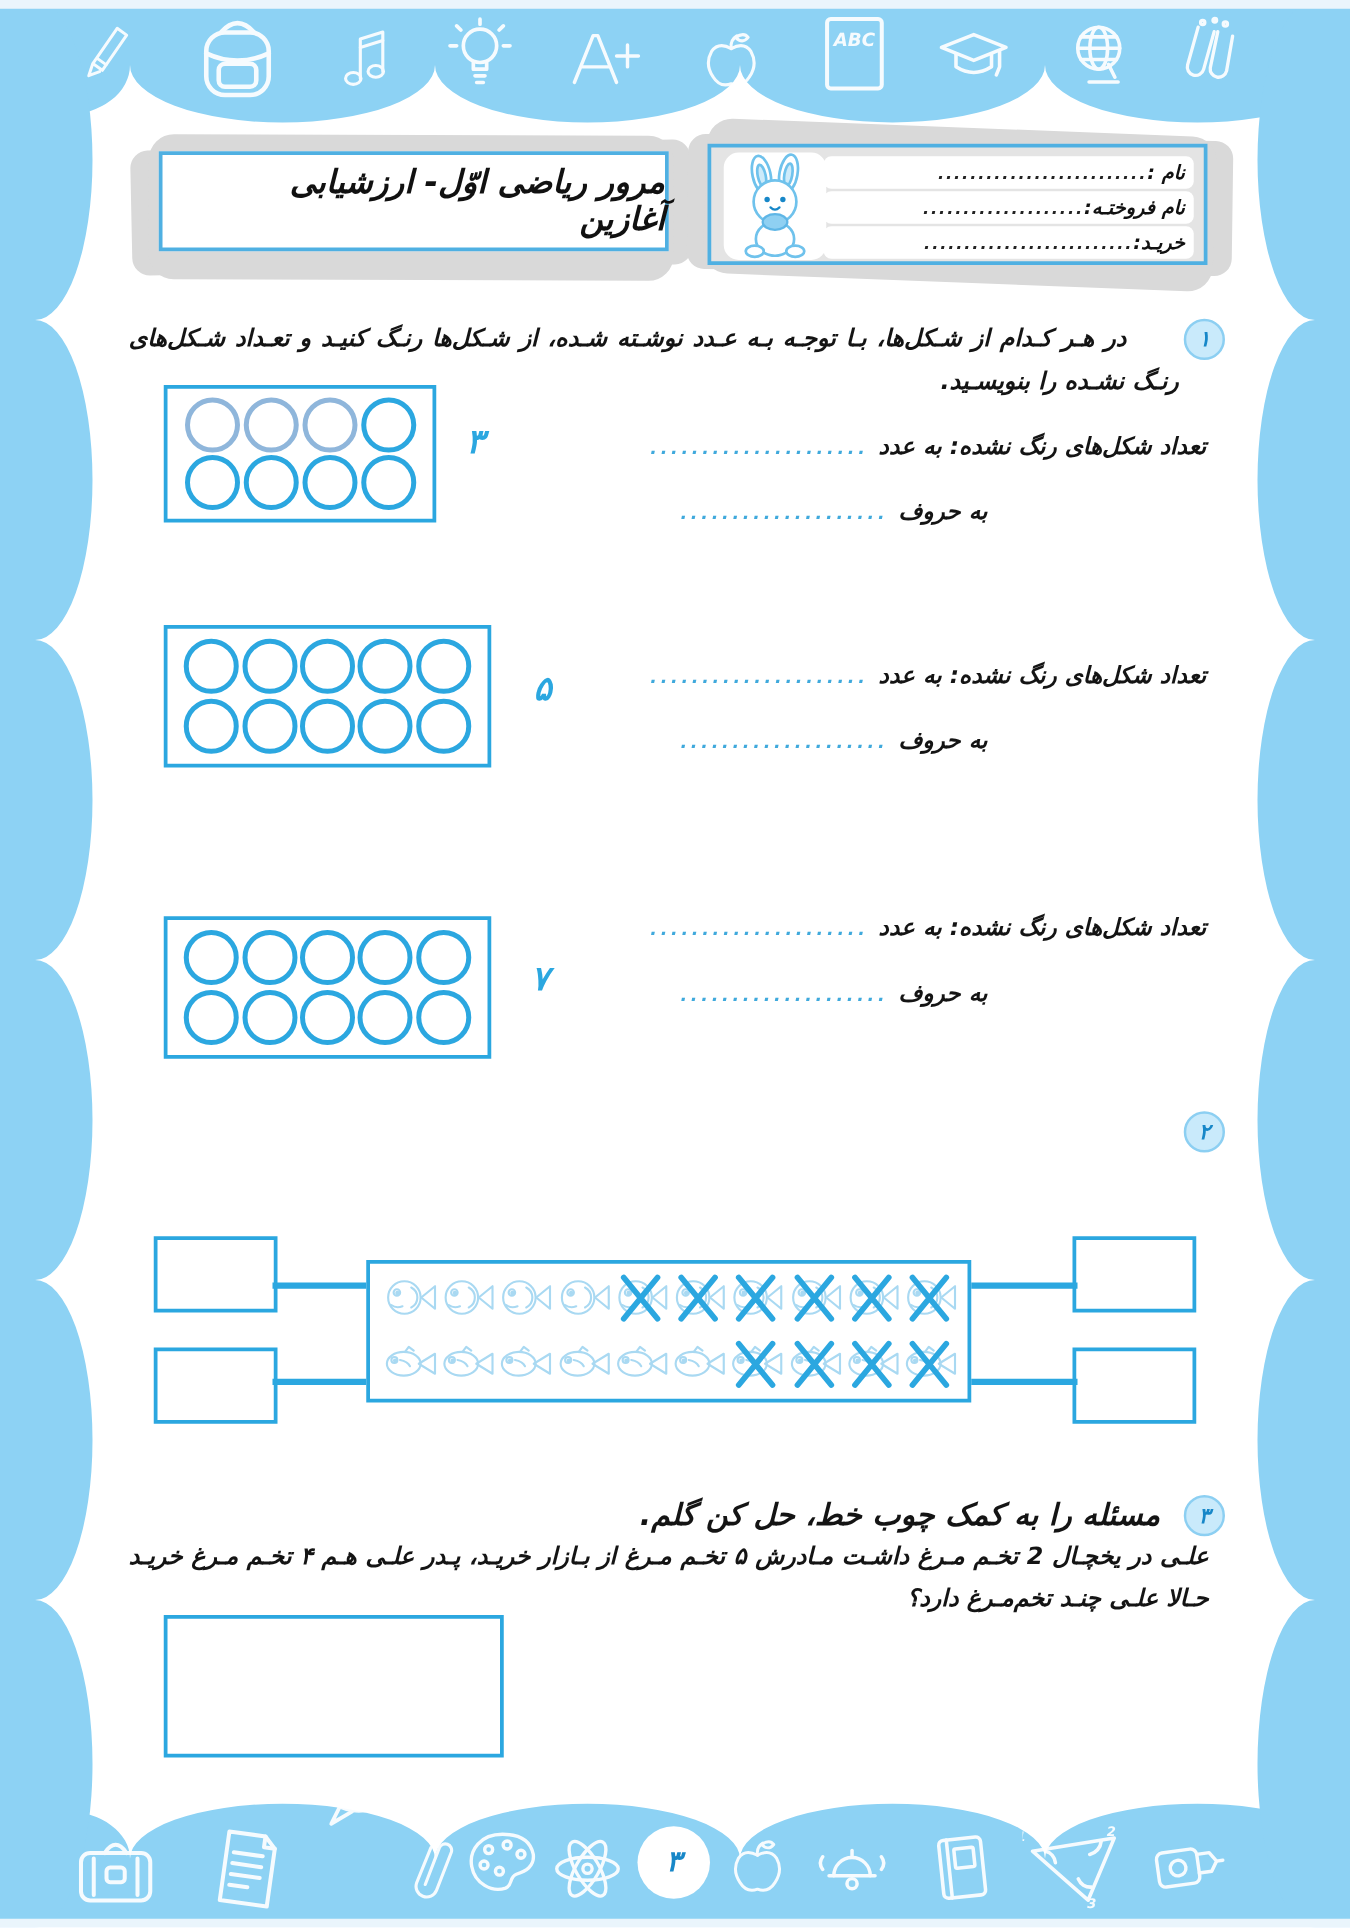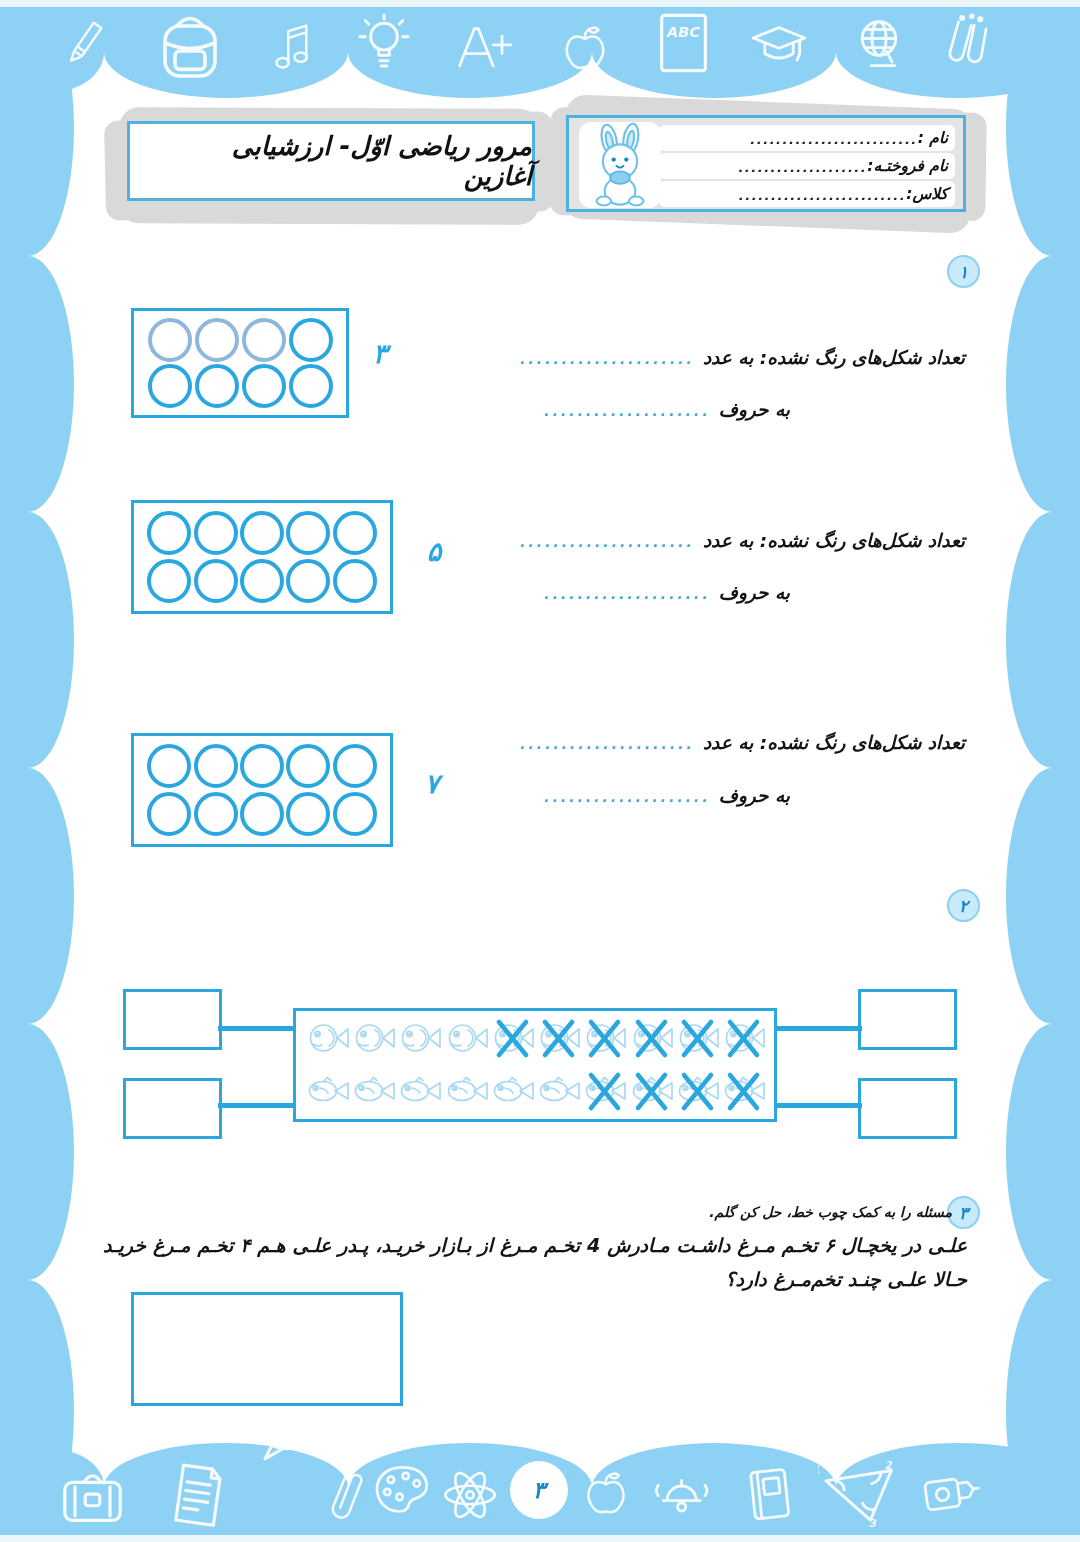--- a/index.html
+++ b/index.html
@@ -240,29 +240,30 @@
       <div class="fields">
         <div class="field">
           <span class="flabel">نام :</span>
           <span class="fdots">..........................</span>
         </div>
         <div class="field">
           <span class="flabel">نام فروختـه:</span>
           <span class="fdots">....................</span>
         </div>
         <div class="field">
-          <span class="flabel">کلاس:</span>
+          <span class="flabel">خریـد:</span>
           <span class="fdots">..........................</span>
         </div>
       </div>
     </div>
 
     <div class="badge" style="left:947px;top:255px">
         <span>۱</span>
       </div>
+    <div class="qtext" style="left:103px;top:254px;width:840px;text-indent:42px">در هـر کـدام از شـکل‌ها، بـا توجـه بـه عـدد نوشـته شـده، از شـکل‌ها رنـگ کنیـد و تعـداد شـکل‌های رنـگ نشـده را بنویسـید.</div>
 
     <div class="qbox" style="left:131px;top:308px;width:218px;height:110px">
       <div class="circle-grid" style="grid-template-columns: repeat(4, 1fr);">
           <div class="circle"></div>
           <div class="circle light"></div>
           <div class="circle light"></div>
           <div class="circle light"></div>
           <div class="circle"></div>
           <div class="circle"></div>
           <div class="circle"></div>
@@ -413,20 +414,20 @@
             </svg></div>
           <div class="fish-cell"><svg viewBox="0 0 46 46">
               <use href="#fish-oval"></use>
             </svg></div>
         </div>
     </div>
 
     <div class="badge" style="left:947px;top:1196px">
         <span>۳</span>
       </div>
-    <div class="ansline" style="right:128px;top:1197px;font-size:14px">
+    <div class="ansline" style="right:152px;top:1197px;font-size:24px">
       <span>مسئله را به کمک چوب خط، حل کن گلم.</span>
     </div>
-    <div class="qtext" style="left:103px;top:1228px;width:864px">علـی در یخچـال ۶ تخـم مـرغ داشـت مـادرش 4 تخـم مـرغ از بـازار خریـد، پـدر علـی هـم ۴ تخـم مـرغ خریـد حـالا علـی چنـد تخم‌مـرغ دارد؟</div>
+    <div class="qtext" style="left:103px;top:1228px;width:864px">علـی در یخچـال 2 تخـم مـرغ داشـت مـادرش ۵ تخـم مـرغ از بـازار خریـد، پـدر علـی هـم ۴ تخـم مـرغ خریـد حـالا علـی چنـد تخم‌مـرغ دارد؟</div>
     <div class="qbox" style="left:131px;top:1292px;width:272px;height:114px"></div>
 
   </div>
 </div>
 
 </body></html>

